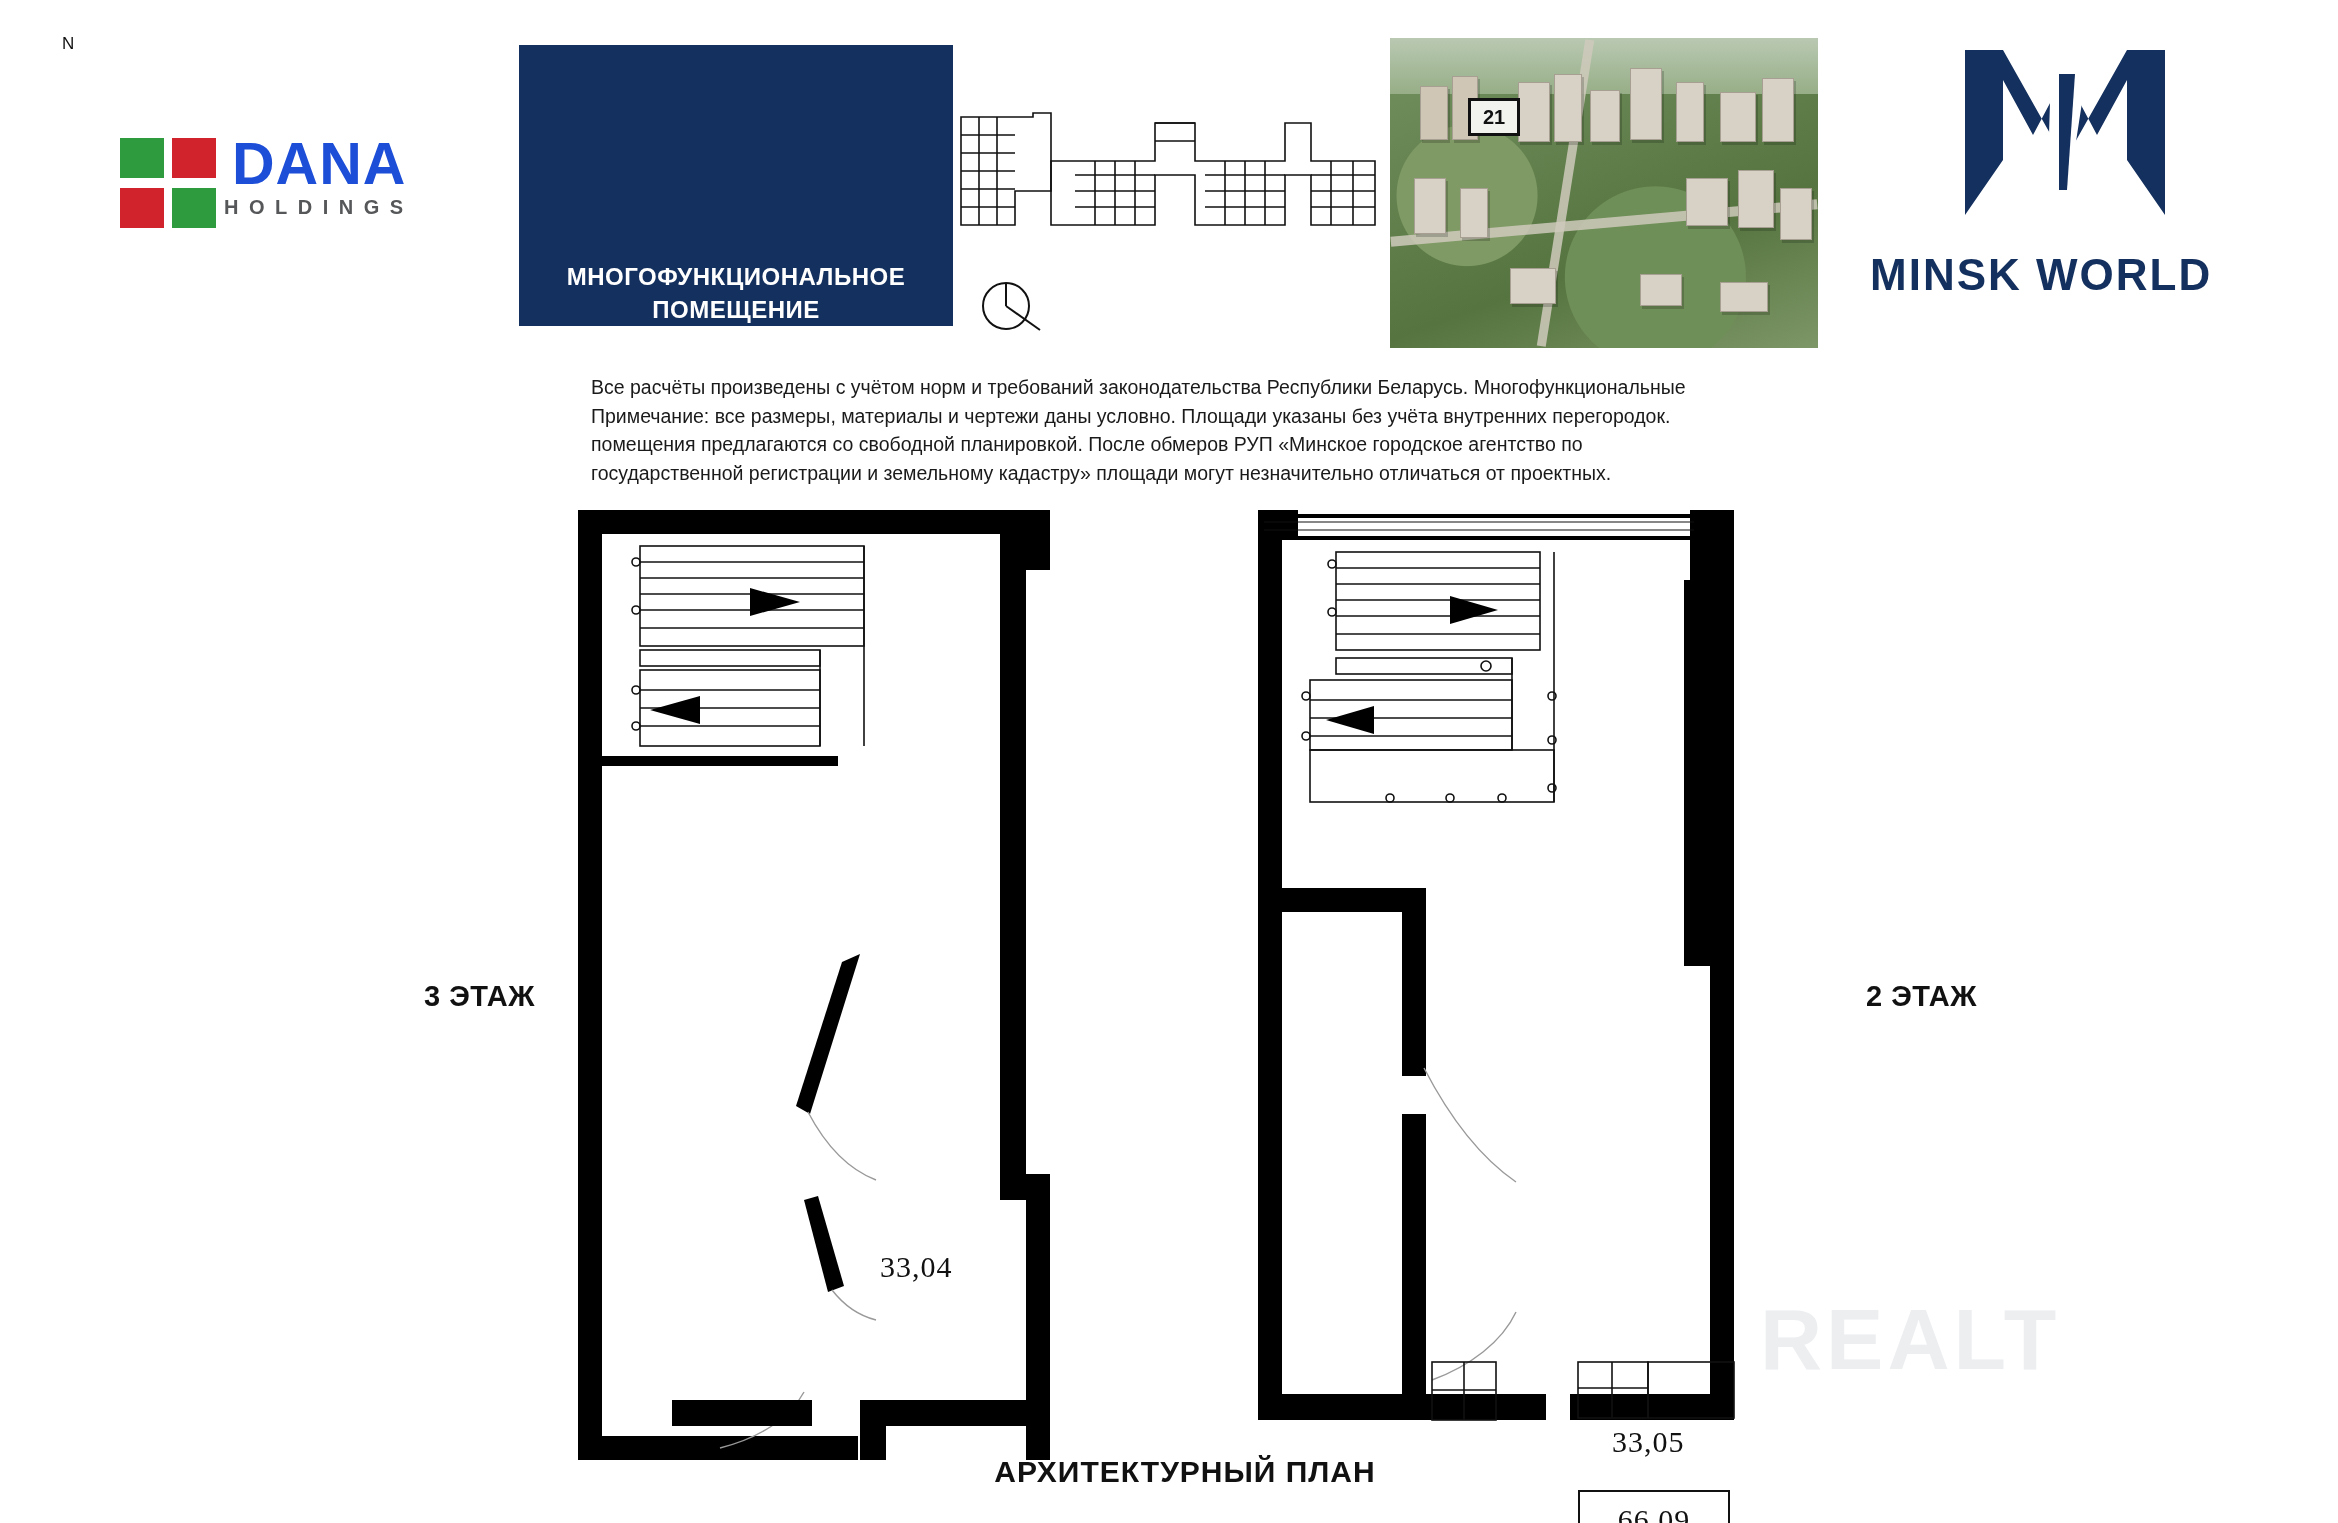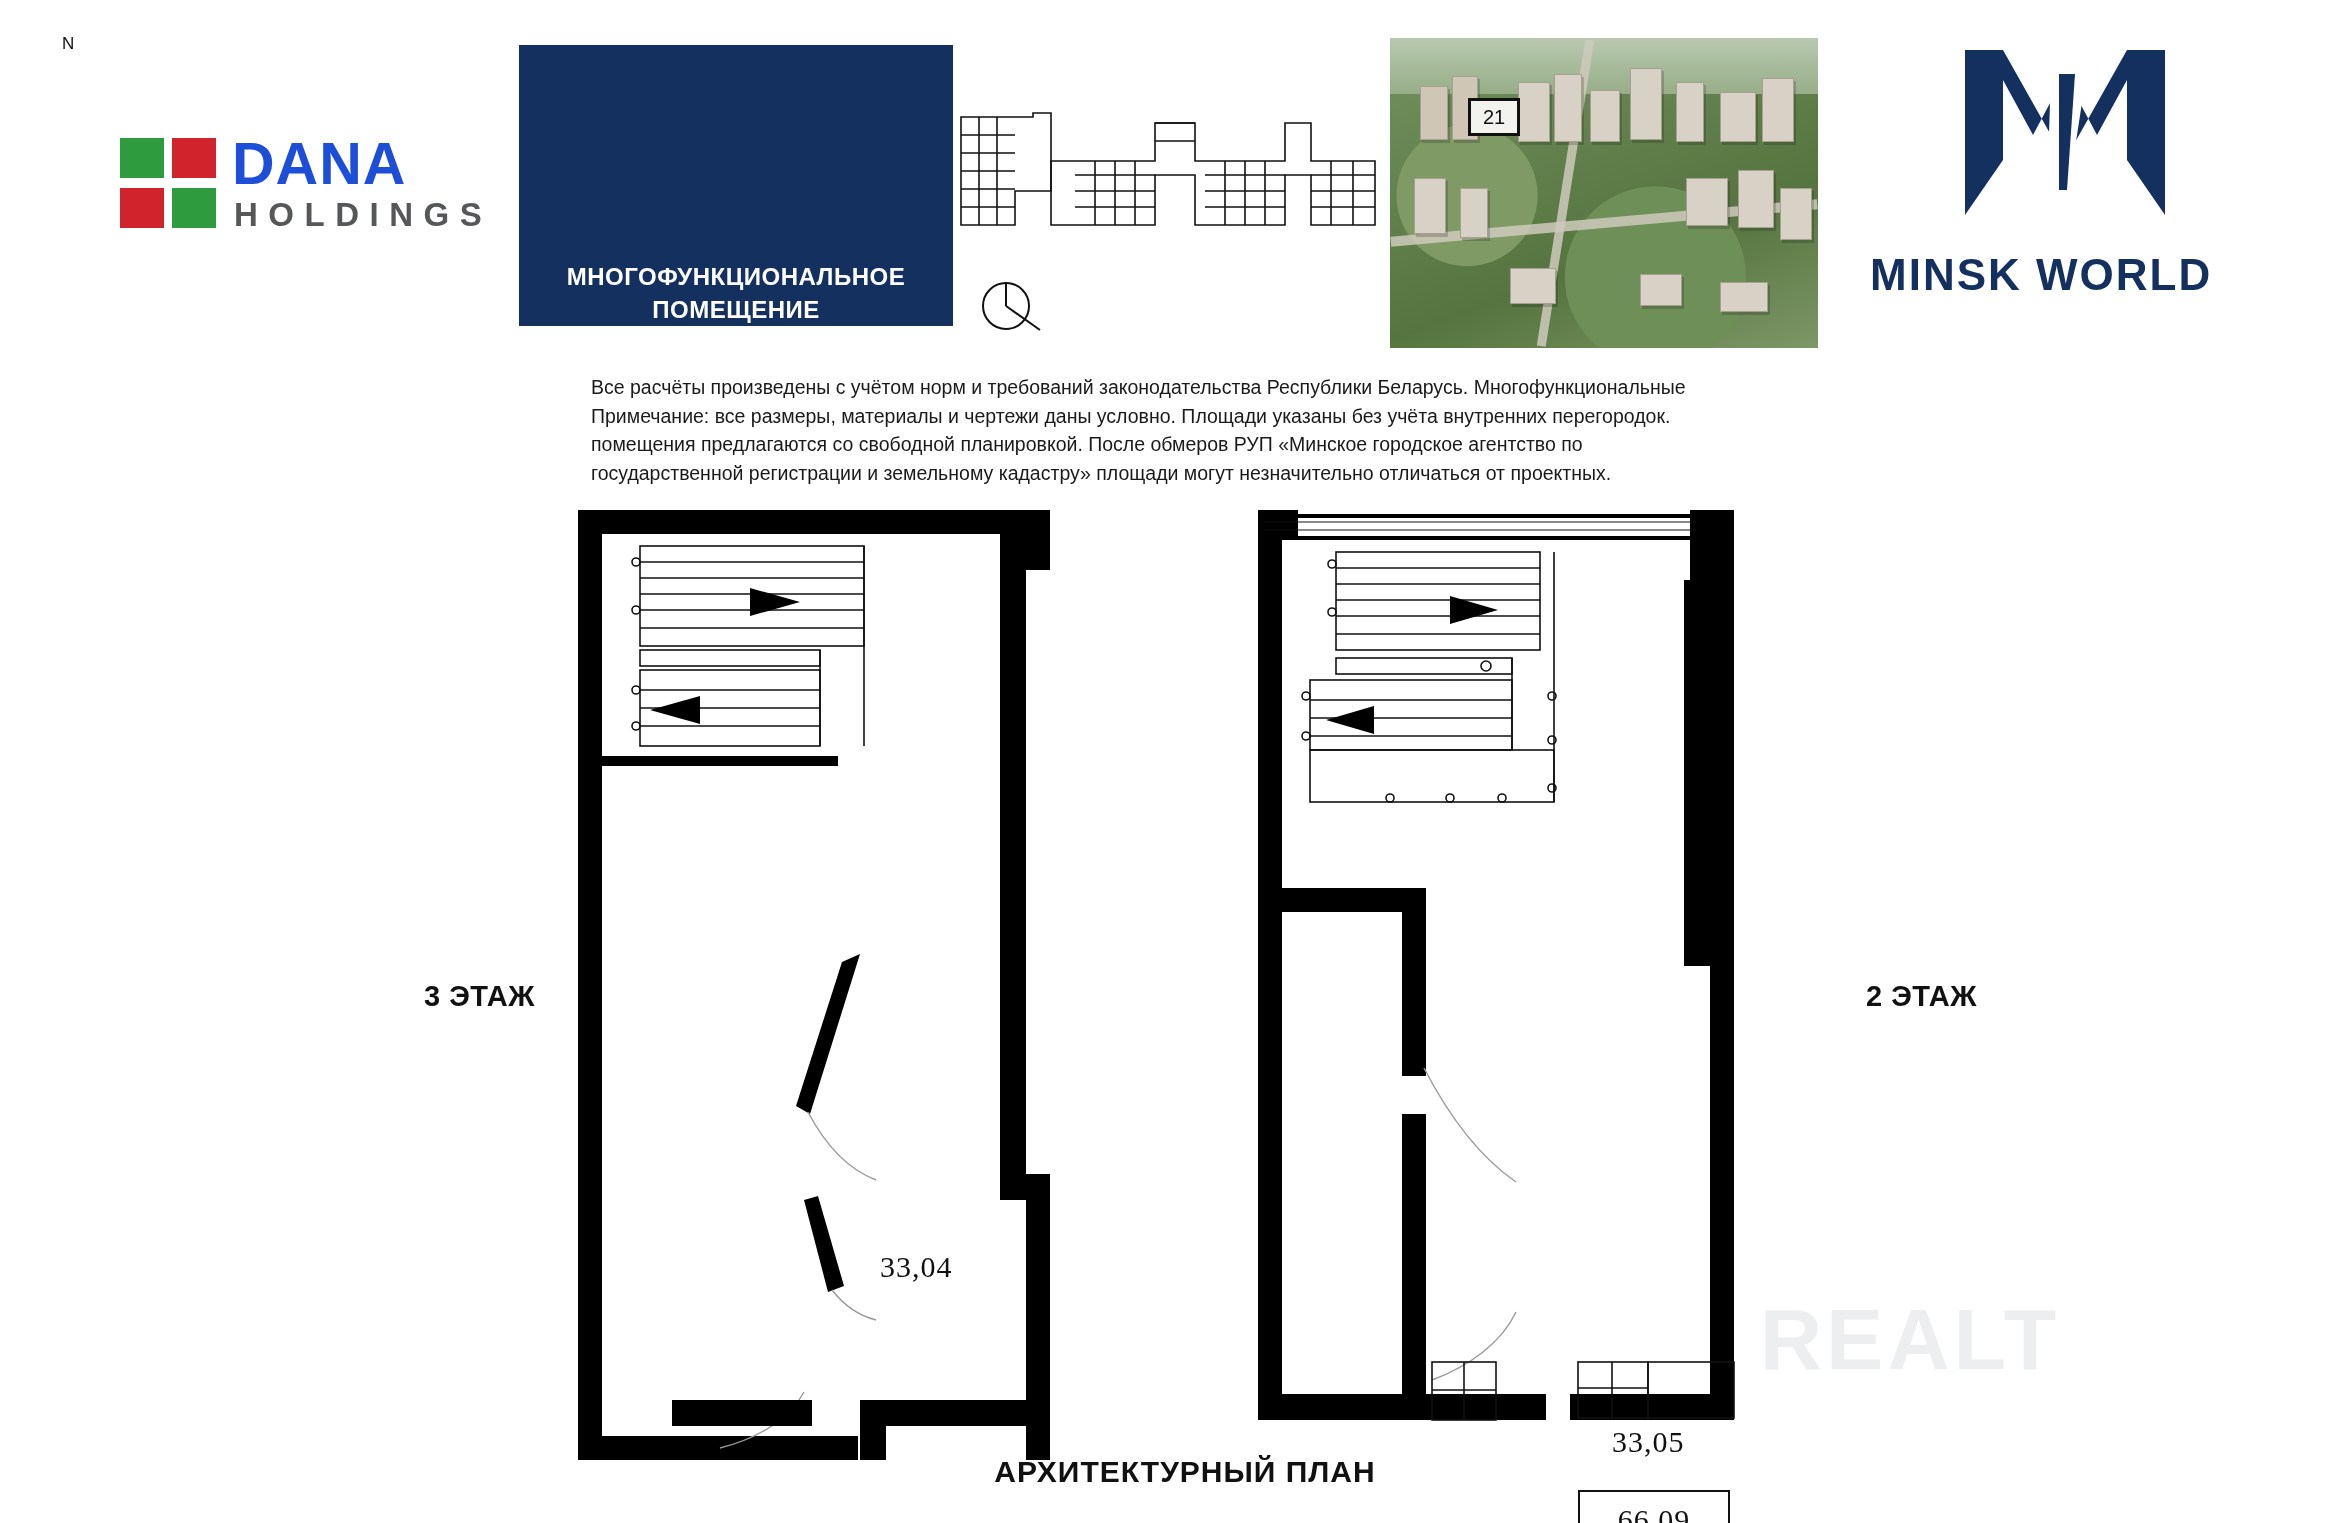--- a/index.html
+++ b/index.html
@@ -46,22 +46,22 @@
     position: absolute;
     left: 112px; top: 0px;
     font-size: 59px;
     font-weight: bold;
     letter-spacing: 1px;
     color: #1d4ed8;
     font-family: "Liberation Sans", sans-serif;
   }
   #dana-sub {
     position: absolute;
-    left: 114px; top: 66px;
-    font-size: 33px;
+    left: 104px; top: 66px;
+    font-size: 20px;
     font-weight: bold;
     letter-spacing: 10.5px;
     color: #555759;
   }
 
   
   #title-box {
     position: absolute;
     left: 519px; top: 45px;
     width: 434px; height: 281px;
@@ -129,21 +129,21 @@
     background: #cfcabc;
     opacity: .85;
   }
   #aerial-marker {
     position: absolute;
     left: 78px; top: 60px;
     width: 46px; height: 32px;
     border: 3px solid #111;
     background: #f2f2ef;
     display: flex; align-items: center; justify-content: center;
-    font-size: 20px; font-weight: normal; color: #111;
+    font-size: 20px; font-weight: bold; color: #111;
   }
 
   
   #mw-logo {
     position: absolute;
     left: 1870px; top: 40px;
     width: 400px; height: 290px;
   }
   #mw-mark { position: absolute; left: 85px; top: 0; width: 220px; height: 185px; }
   #mw-text {

